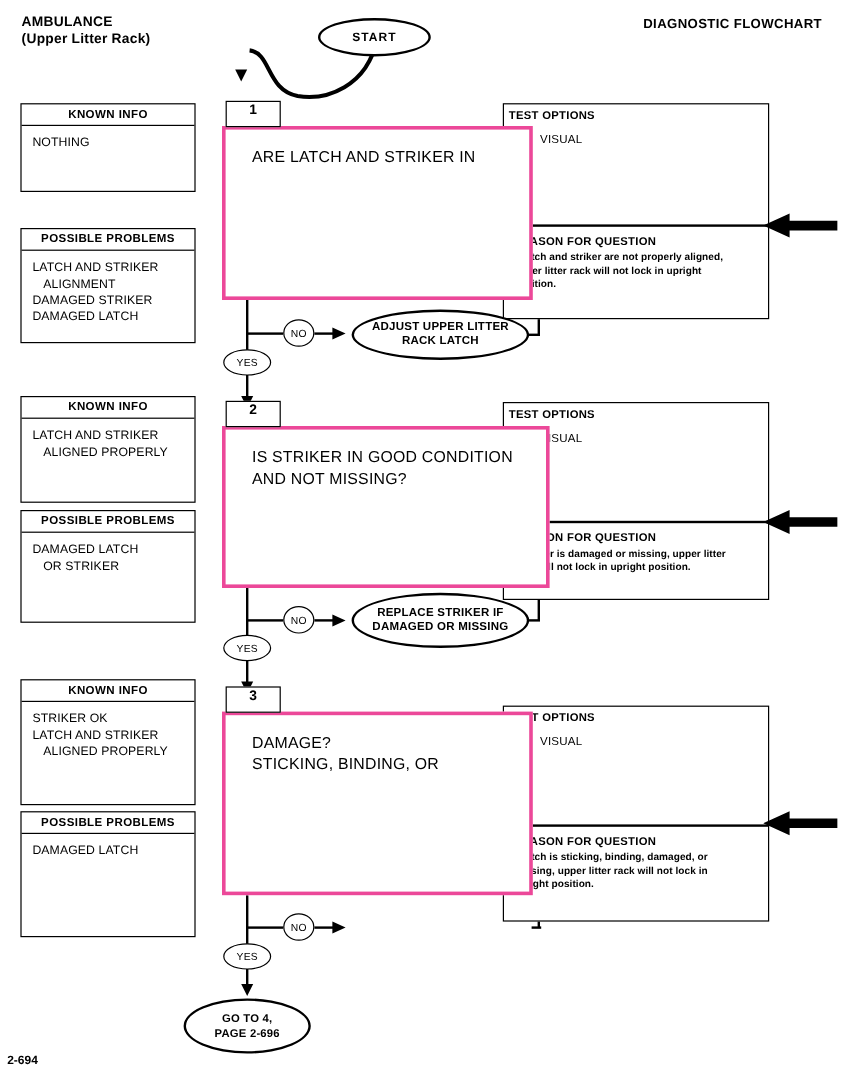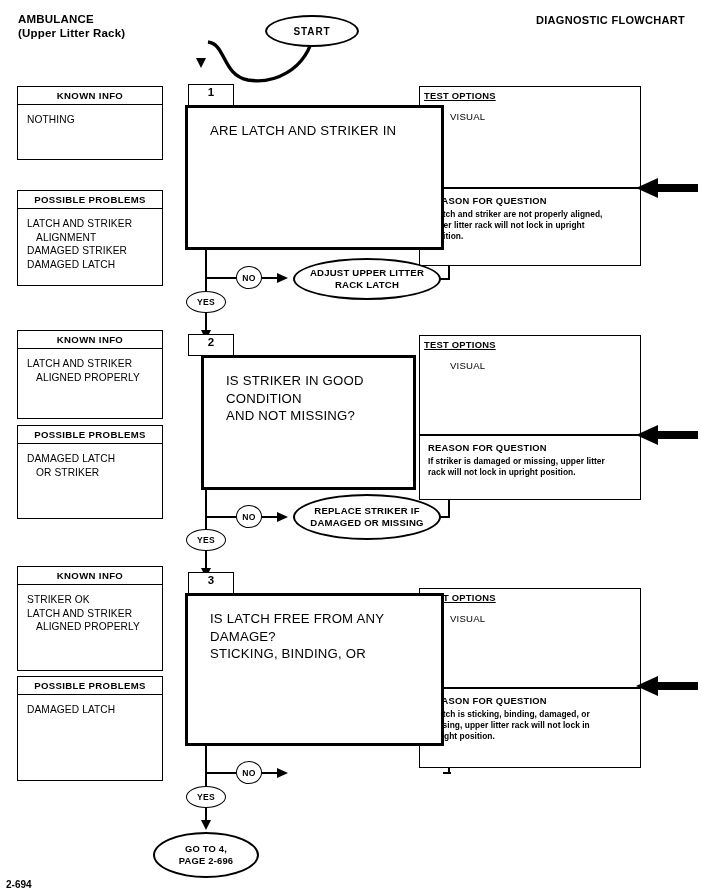--- a/index.html
+++ b/index.html
@@ -57,21 +57,21 @@
     padding: 8px 0 0 9px;
     box-sizing: border-box;
     font-size: 10.2px;
     line-height: 13.5px;
     letter-spacing: 0.1px;
   }
   .ip-body .indent { padding-left: 9px; }
 
   
   .qbox {
-    border: 3px solid #000000;
+    border: 3px solid #ec4899;
     box-sizing: border-box;
     background: #fff;
     z-index: 4;
   }
   .qbox-text {
     padding: 14px 0 0 22px;
     font-size: 13.2px;
     line-height: 17.5px;
     letter-spacing: 0.2px;
   }
@@ -91,21 +91,21 @@
     border: 1.6px solid #000;
     box-sizing: border-box;
     background: #fff;
     z-index: 2;
   }
   .rp-label {
     font-size: 9.4px;
     font-weight: bold;
     letter-spacing: 0.25px;
   }
-  .rp-to-label { position:absolute; left: 4px; top: 3px; text-decoration: underline; }
+  .rp-to-label { position:absolute; left: 4px; top: 3px; }
   .rp-visual {
     position: absolute;
     left: 30px; top: 24px;
     font-size: 9.6px;
     letter-spacing: 0.2px;
   }
   .rp-divider {
     position: absolute;
     left: 0; right: 0;
     border-top: 2.2px solid #000;
@@ -145,21 +145,21 @@
 
   .tag {
     border: 1.9px solid #000;
     border-radius: 50%;
     box-sizing: border-box;
     background: #fff;
     display: flex;
     align-items: center;
     justify-content: center;
     font-size: 8.6px;
-    font-weight: bold;
+    font-weight: normal;
     letter-spacing: 0.2px;
     z-index: 6;
   }
   .tag-yes { border-width: 1.7px; }
 
   .arrow-down {
     width: 0; height: 0;
     border-left: 5.5px solid transparent;
     border-right: 5.5px solid transparent;
     border-top: 10px solid #000;
@@ -280,21 +280,21 @@
     <div class="rp-reason-body" style="top:120px;">If striker is damaged or missing, upper litter rack will not lock in upright position.</div>
   </div>
 
   <svg class="abs bigarrow" style="left:636px; top:424px; width:62px; height:22px;" viewBox="0 0 62 22">
     <polygon points="0,11 22,1 22,7 62,7 62,15 22,15 22,21" fill="#000"></polygon>
   </svg>
 
   <div class="abs qnum" style="left:188px; top:334px; width:46px; height:22px;">
     <span>2</span>
   </div>
-  <div class="abs qbox" style="left:201px; top:355px; width:215px; height:135px;">
+  <div class="abs qbox" style="left:185px; top:355px; width:273px; height:135px;">
     <div class="qbox-text">
       <div>IS STRIKER IN GOOD CONDITION</div>
       <div>AND NOT MISSING?</div>
     </div>
   </div>
 
   <div class="abs vline" style="left:205px; top:490px; height:44px;"></div>
   <div class="abs hline" style="left:205px; top:516px; width:31px;"></div>
   <div class="abs tag" style="left:236px; top:505px; width:26px; height:23px;">
     <span>NO</span>
@@ -341,21 +341,20 @@
 
   <svg class="abs bigarrow" style="left:636px; top:675px; width:62px; height:22px;" viewBox="0 0 62 22">
     <polygon points="0,11 22,1 22,7 62,7 62,15 22,15 22,21" fill="#000"></polygon>
   </svg>
 
   <div class="abs qnum" style="left:188px; top:572px; width:46px; height:22px;">
     <span>3</span>
   </div>
   <div class="abs qbox" style="left:185px; top:593px; width:259px; height:153px;">
     <div class="qbox-text">
-      <div>IS LATCH FREE FROM ANY</div>
       <div>DAMAGE?</div>
       <div>STICKING, BINDING, OR</div>
     </div>
   </div>
 
   <div class="abs vline" style="left:205px; top:746px; height:45px;"></div>
   <div class="abs hline" style="left:205px; top:772px; width:31px;"></div>
   <div class="abs tag" style="left:236px; top:761px; width:26px; height:23px;">
     <span>NO</span>
   </div>

